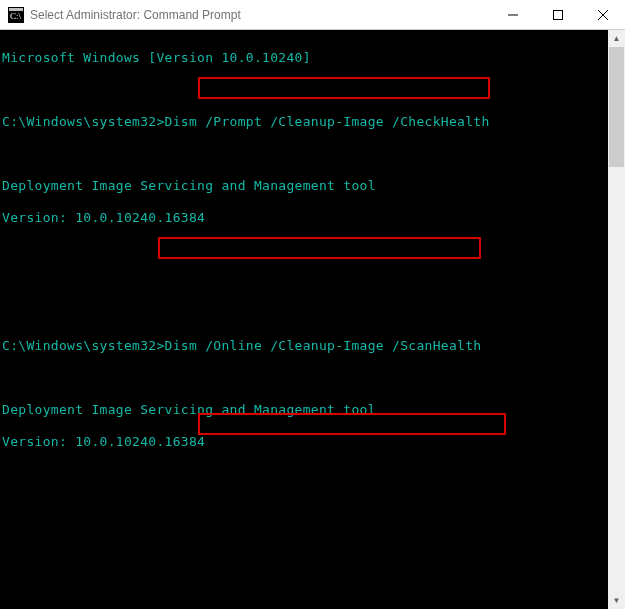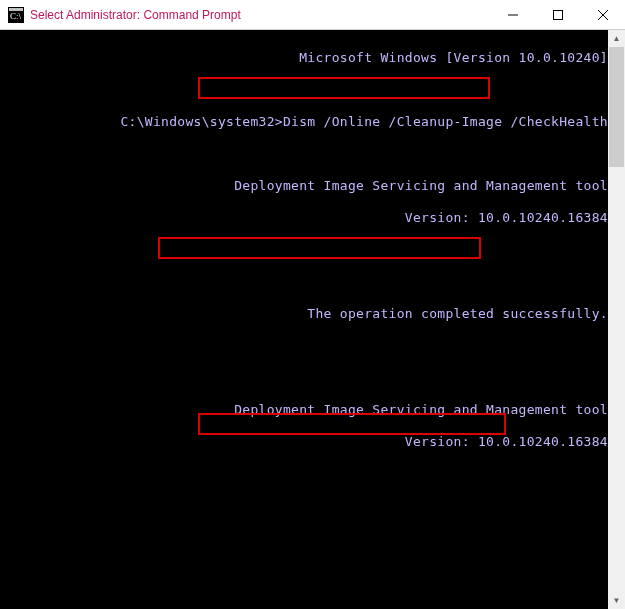--- a/index.html
+++ b/index.html
@@ -20,21 +20,21 @@
     }
     .titlebar .sys-icon {
       width: 16px;
       height: 16px;
       margin-left: 8px;
       margin-right: 6px;
       display: inline-block;
     }
     .titlebar .title {
       flex: 1;
-      color: #be185d;
+      color: #737373;
       white-space: nowrap;
     }
     .win-controls {
       display: flex;
       height: 100%;
     }
     .win-btn {
       width: 45px;
       height: 100%;
       display: flex;
@@ -51,29 +51,28 @@
       height: 579px;
       background: #000;
     }
     .terminal {
       position: absolute;
       left: 0;
       top: 4px;
       right: 17px;
       bottom: 0;
       background: #000;
-      color: #c4b5fd;
+      color: #14b8a6;
       font-family: Consolas, "Lucida Console", monospace;
       font-size: 13px;
       line-height: 16px;
       letter-spacing: 0.3px;
       white-space: pre;
       overflow: hidden;
       padding-left: 2px;
-      text-align: right;
     }
     .line { display: block; position: relative; }
     .gap { display: block; height: 16px; }
 
     .hlbox {
       position: absolute;
       border: 2px solid #d90000;
       pointer-events: none;
     }
 
@@ -136,28 +135,28 @@
           <line x1="10" y1="0" x2="0" y2="10" stroke="#000" stroke-width="1"></line>
         </svg>
     </div>
   </div>
 </div>
 
 <div class="client-area">
   <div class="terminal">
 <span class="line">Microsoft Windows [Version 10.0.10240]</span>
 <span class="gap"></span>
-<span class="line"><span>C:\Windows\system32&gt;</span><span>Dism </span><span>/Online /Cleanup-Image /CheckHealth</span></span>
+<span class="line"><span>C:\Windows\system32&gt;</span><span>Dism </span><span>/Prompt /Cleanup-Image /CheckHealth</span></span>
 <span class="gap"></span>
 <span class="line">Deployment Image Servicing and Management tool</span>
 <span class="line">Version: 10.0.10240.16384</span>
 <span class="gap"></span>
 <span class="gap"></span>
-<span class="line">The operation completed successfully.</span>
 <span class="gap"></span>
+<span class="line"><span>C:\Windows\system32&gt;</span><span>Dism /Online /Cleanup-Image /ScanHealth</span></span>
 <span class="gap"></span>
 <span class="line">Deployment Image Servicing and Management tool</span>
 <span class="line">Version: 10.0.10240.16384</span>
 <span class="gap"></span>
 
 
 
 
 
 

